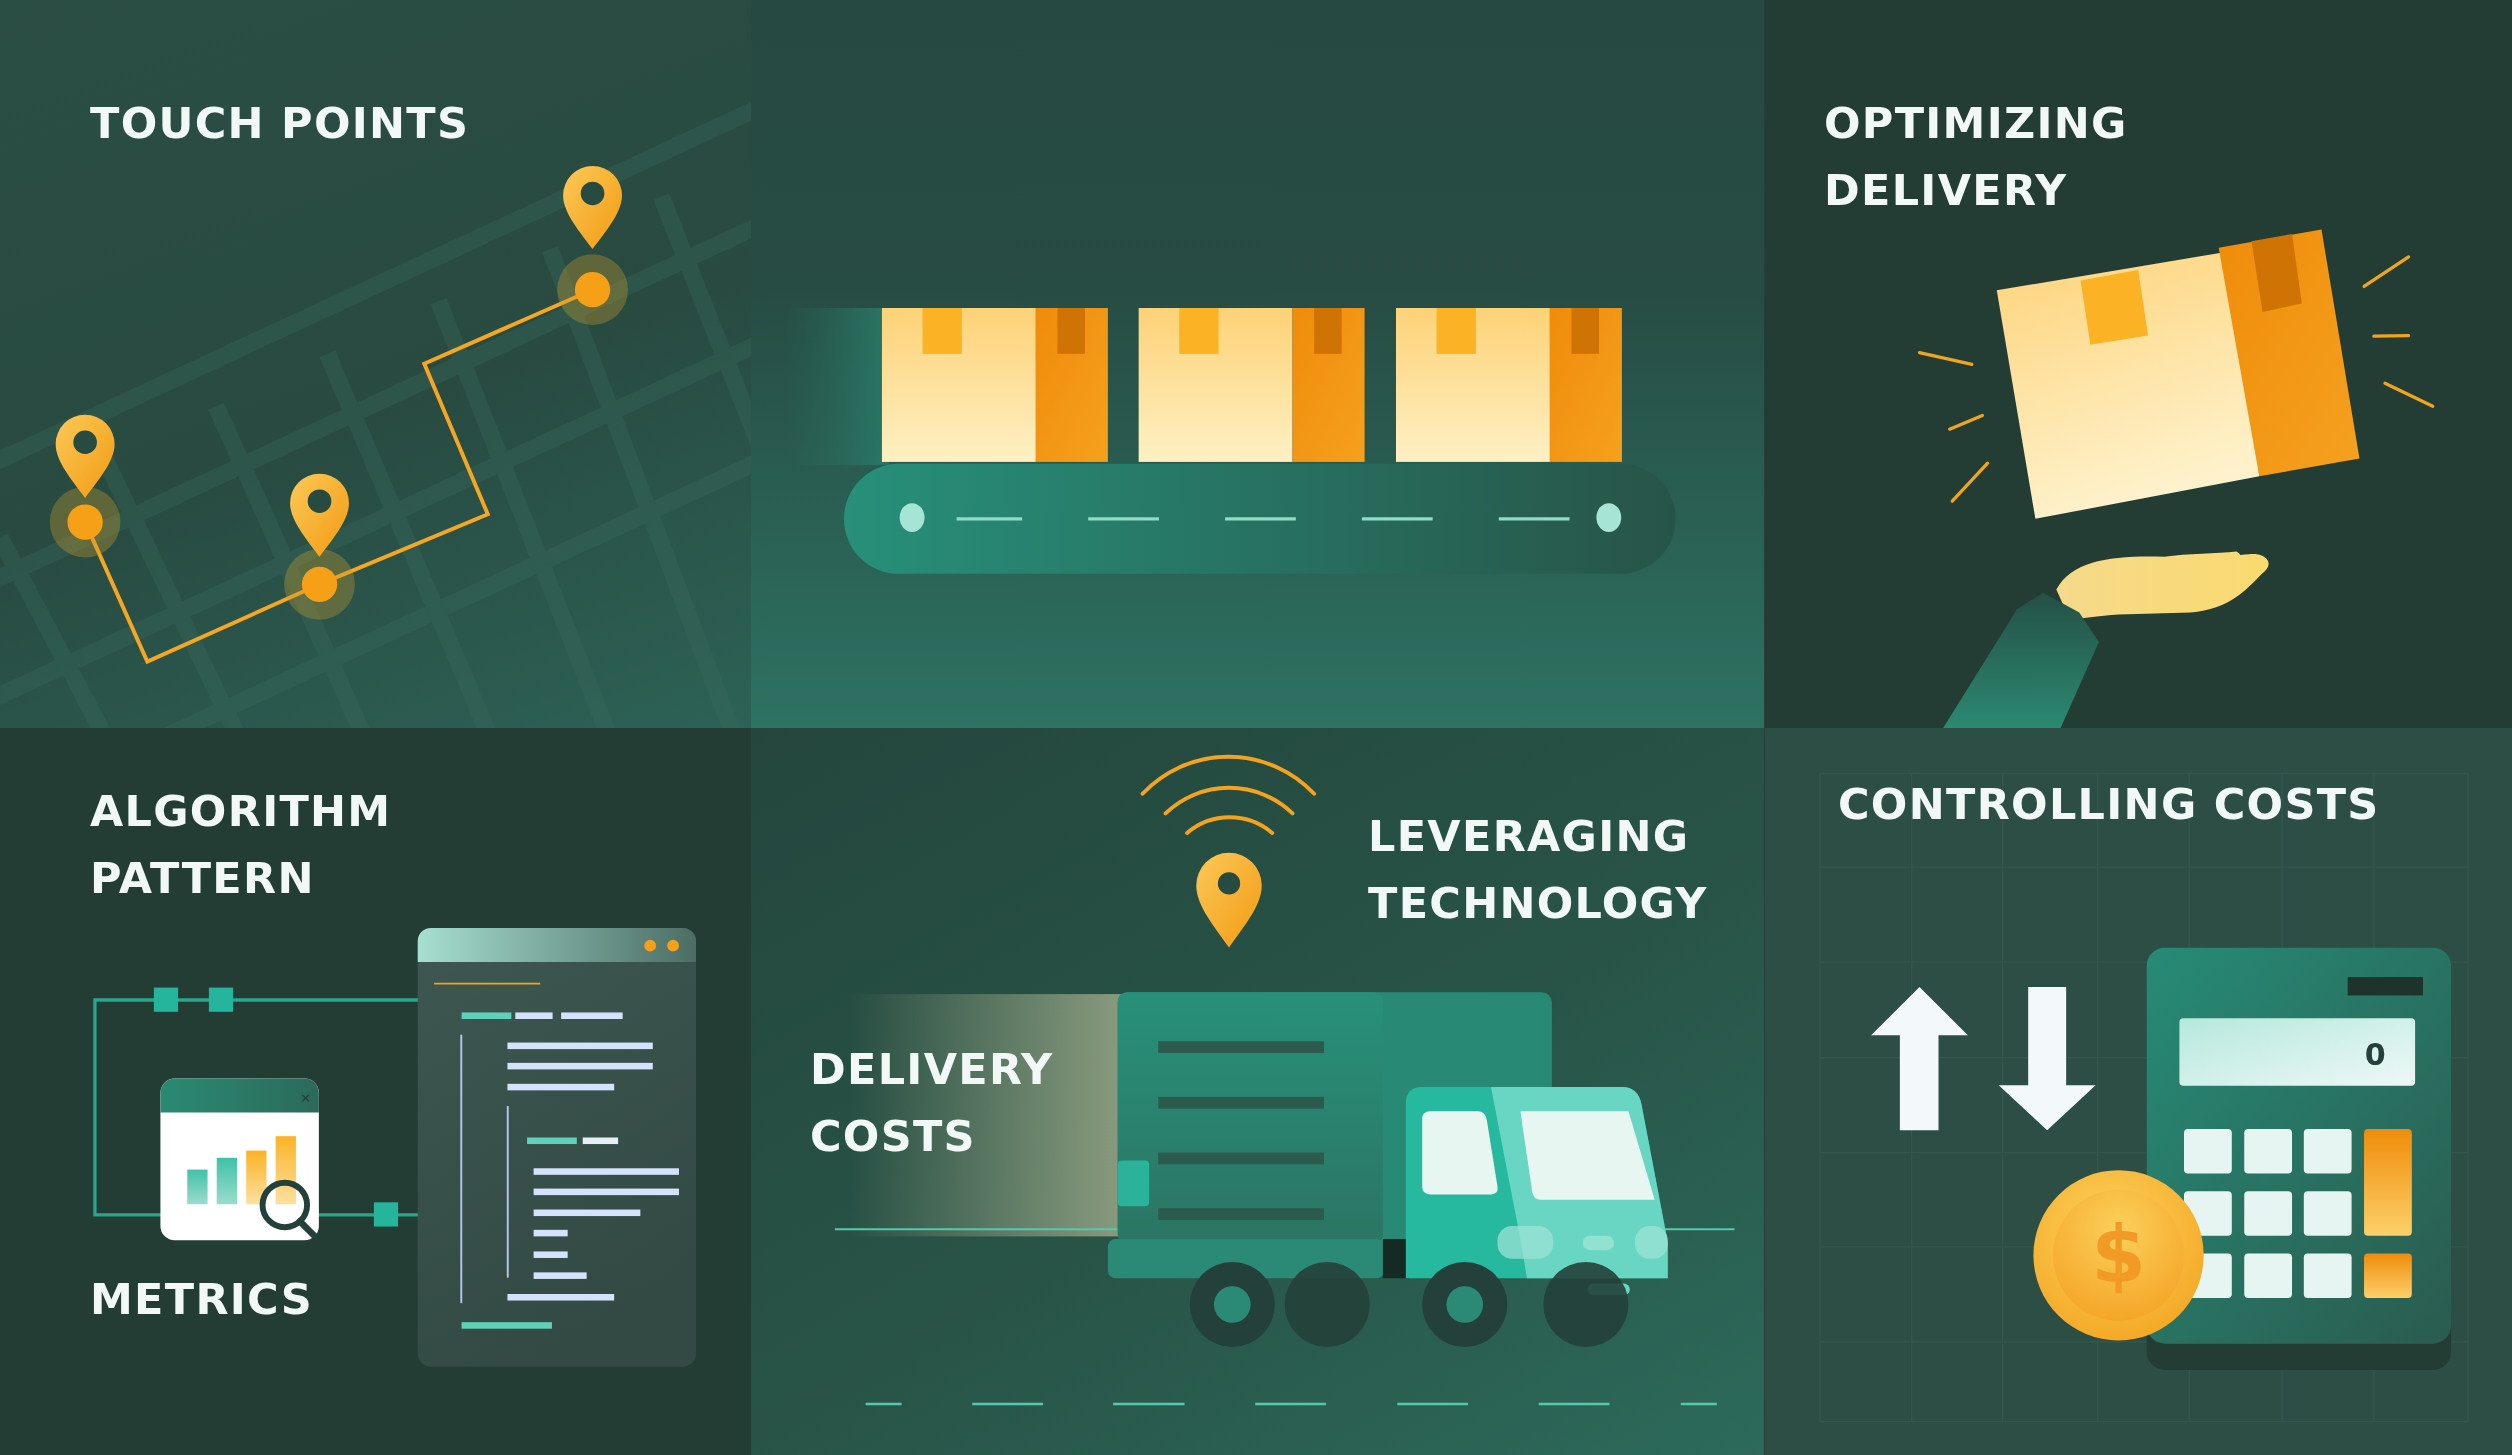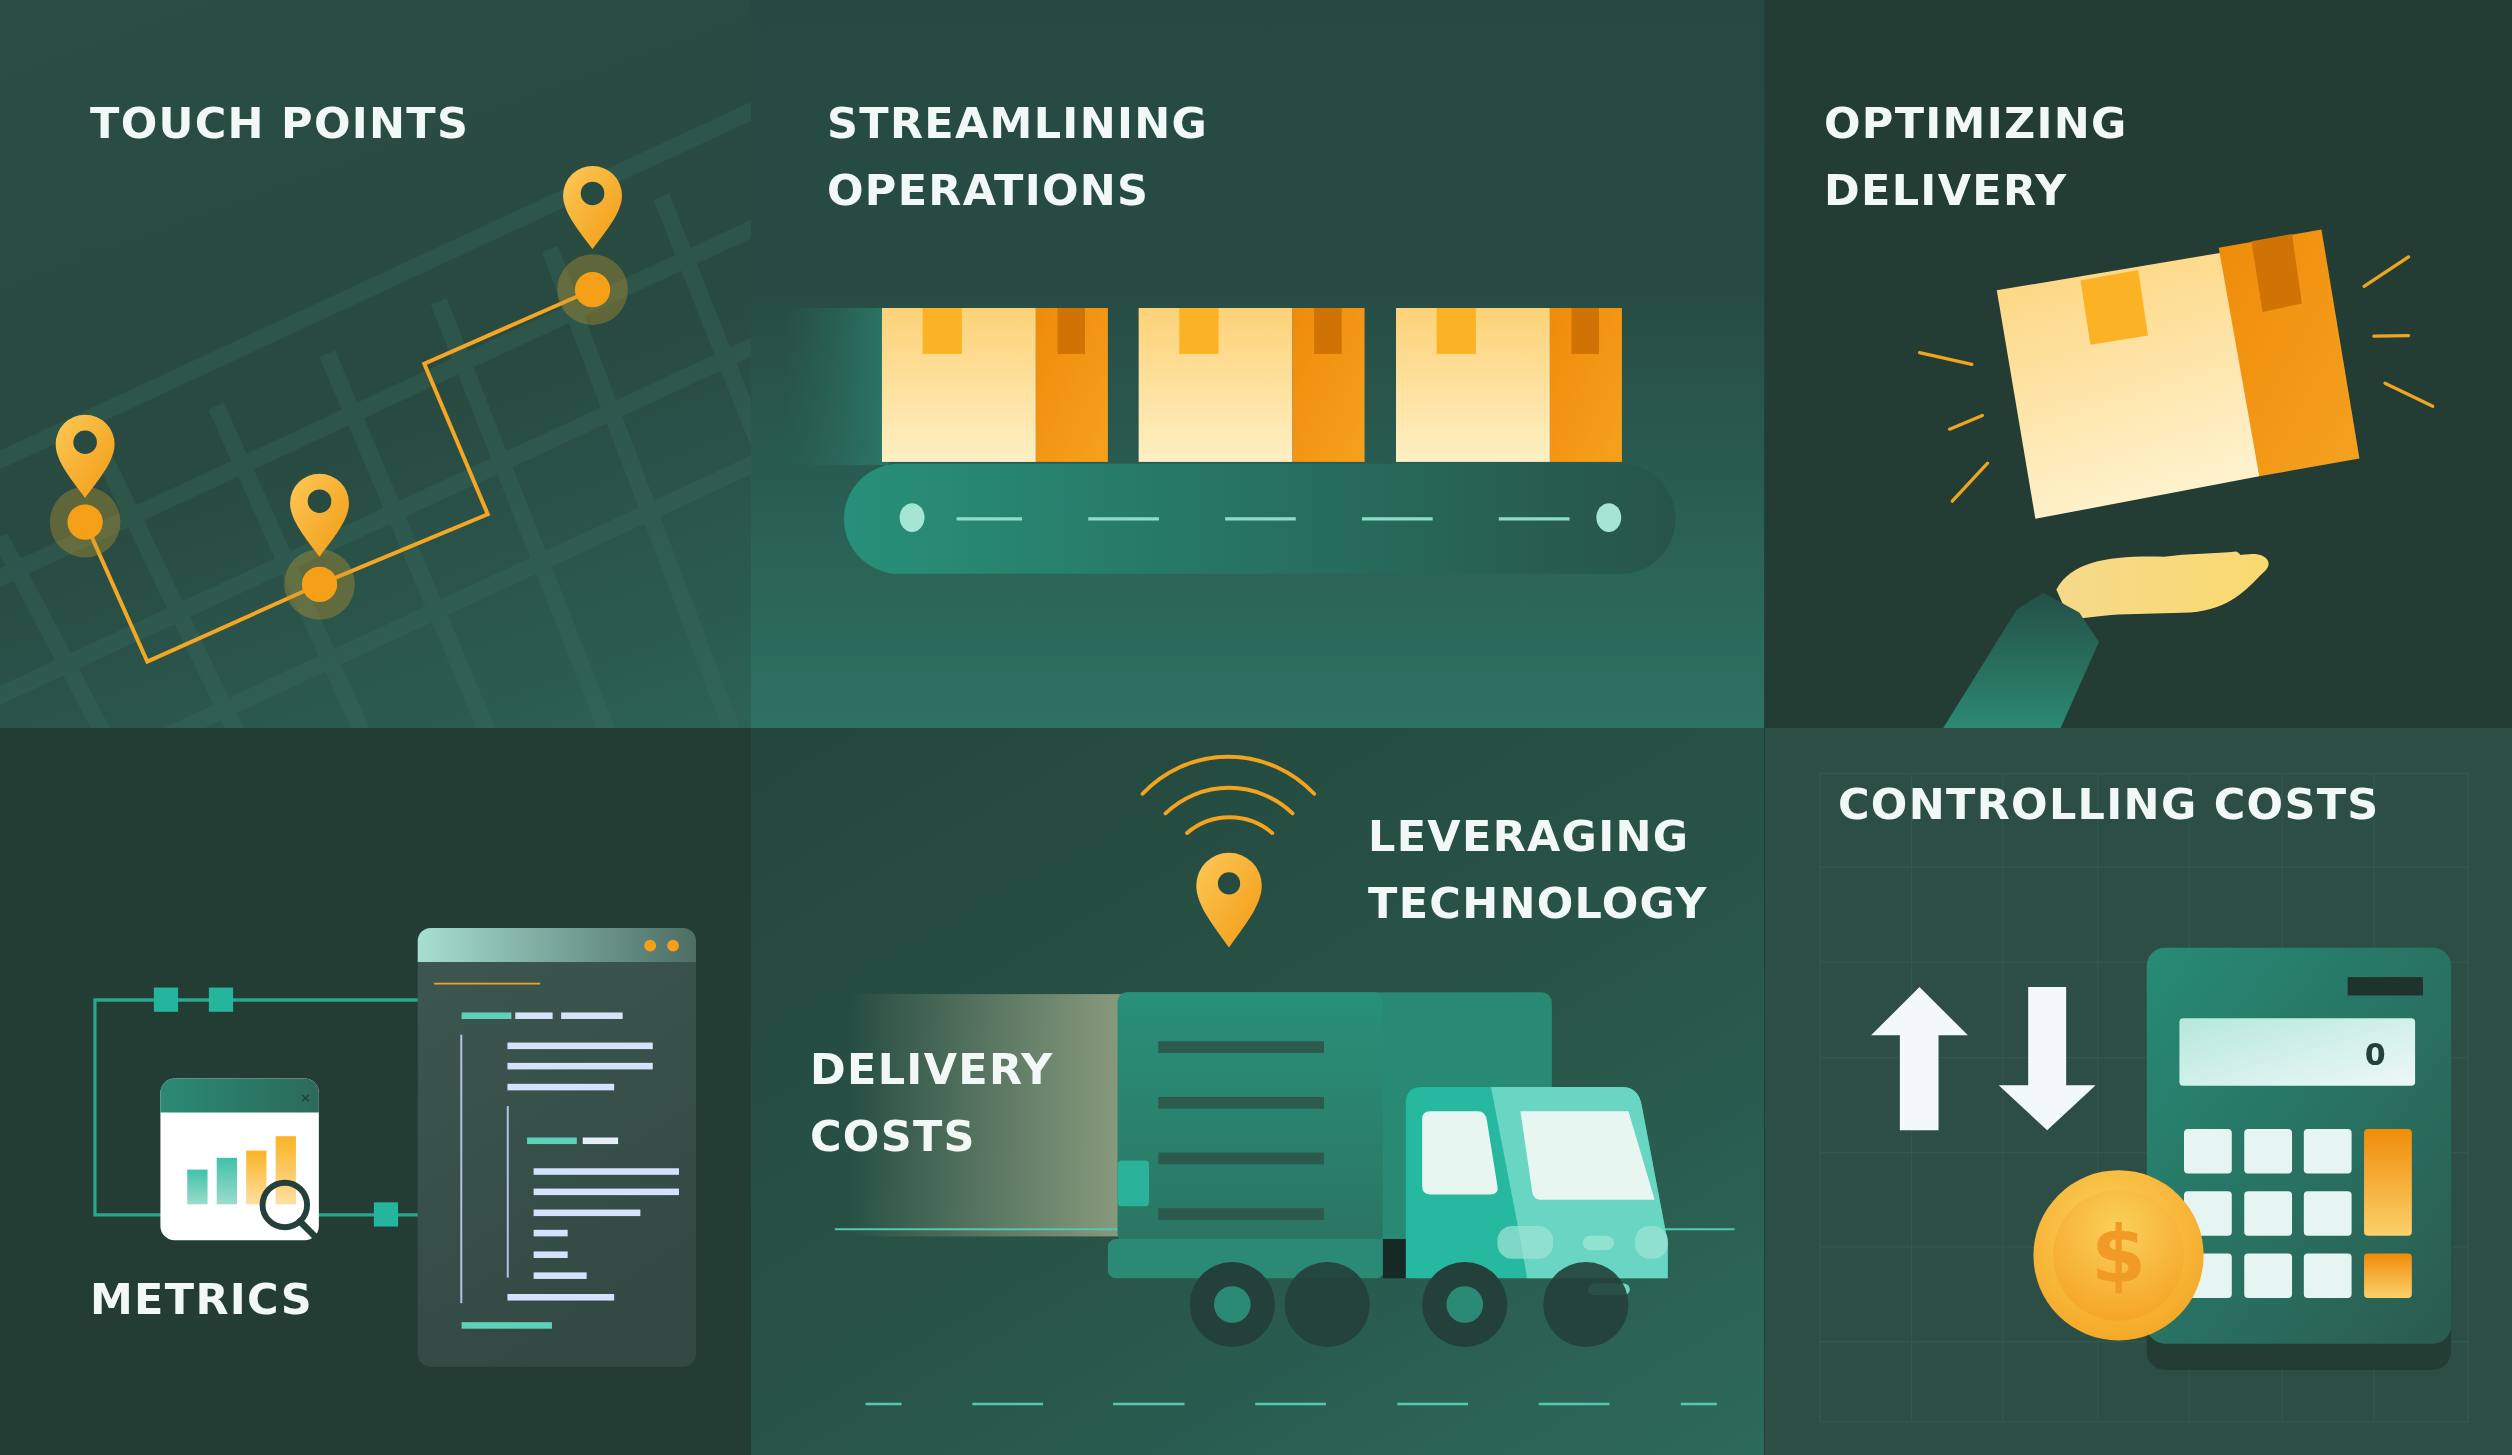--- a/index.html
+++ b/index.html
@@ -113,24 +113,20 @@
       <ellipse cx="246" cy="790" rx="19" ry="22" fill="#a6e4d6"></ellipse>
       <ellipse cx="1310" cy="790" rx="19" ry="22" fill="#a6e4d6"></ellipse>
       <g stroke="#8fdcc8" stroke-width="5">
         <line x1="314" y1="792" x2="414" y2="792"></line>
         <line x1="515" y1="792" x2="623" y2="792"></line>
         <line x1="724" y1="792" x2="832" y2="792"></line>
         <line x1="933" y1="792" x2="1041" y2="792"></line>
         <line x1="1142" y1="792" x2="1250" y2="792"></line>
       </g>
     </svg>
-    <div class="title" style="left:76px;top:90px;">
-      <span>STREAMLINING</span>
-      <span>OPERATIONS</span>
-    </div>
   </section>
 
   <section class="panel p3">
     <svg width="747" height="728" viewBox="0 0 1141 1111">
       <defs>
         <linearGradient id="tiltFront" x1="0" y1="0" x2="0.3" y2="1">
           <stop offset="0" stop-color="#fdd37a"></stop>
             <stop offset="1" stop-color="#fef2cc"></stop>
         </linearGradient>
         <linearGradient id="tiltSide" x1="0" y1="0" x2="1" y2="1">
@@ -234,20 +230,24 @@
         <rect x="286" y="674" width="31" height="53" fill="url(#tealBar)"></rect>
         <rect x="331" y="656" width="31" height="71" fill="url(#tealBar)"></rect>
         <rect x="376" y="645" width="31" height="82" fill="url(#amberBar)"></rect>
         <rect x="421" y="623" width="31" height="104" fill="url(#amberBar)"></rect>
         <g>
           <circle cx="435" cy="728" r="34" fill="none" stroke="#24403a" stroke-width="9"></circle>
           <line x1="458" y1="753" x2="480" y2="775" stroke="#24403a" stroke-width="10" stroke-linecap="round"></line>
         </g>
       </g>
     </svg>
+    <div class="title" style="left:90px;top:50px;">
+      <span>ALGORITHM</span>
+      <span>PATTERN</span>
+    </div>
     <div class="title" style="left:90px;top:538px;">
       <span>METRICS</span>
     </div>
   </section>
 
   <section class="panel p5">
     <svg width="1013" height="728" viewBox="0 0 1547 1111">
       <defs>
         <linearGradient id="speedTrail" x1="0" y1="0" x2="1" y2="0">
           <stop offset="0" stop-color="#8a9b7e" stop-opacity="0"></stop>

